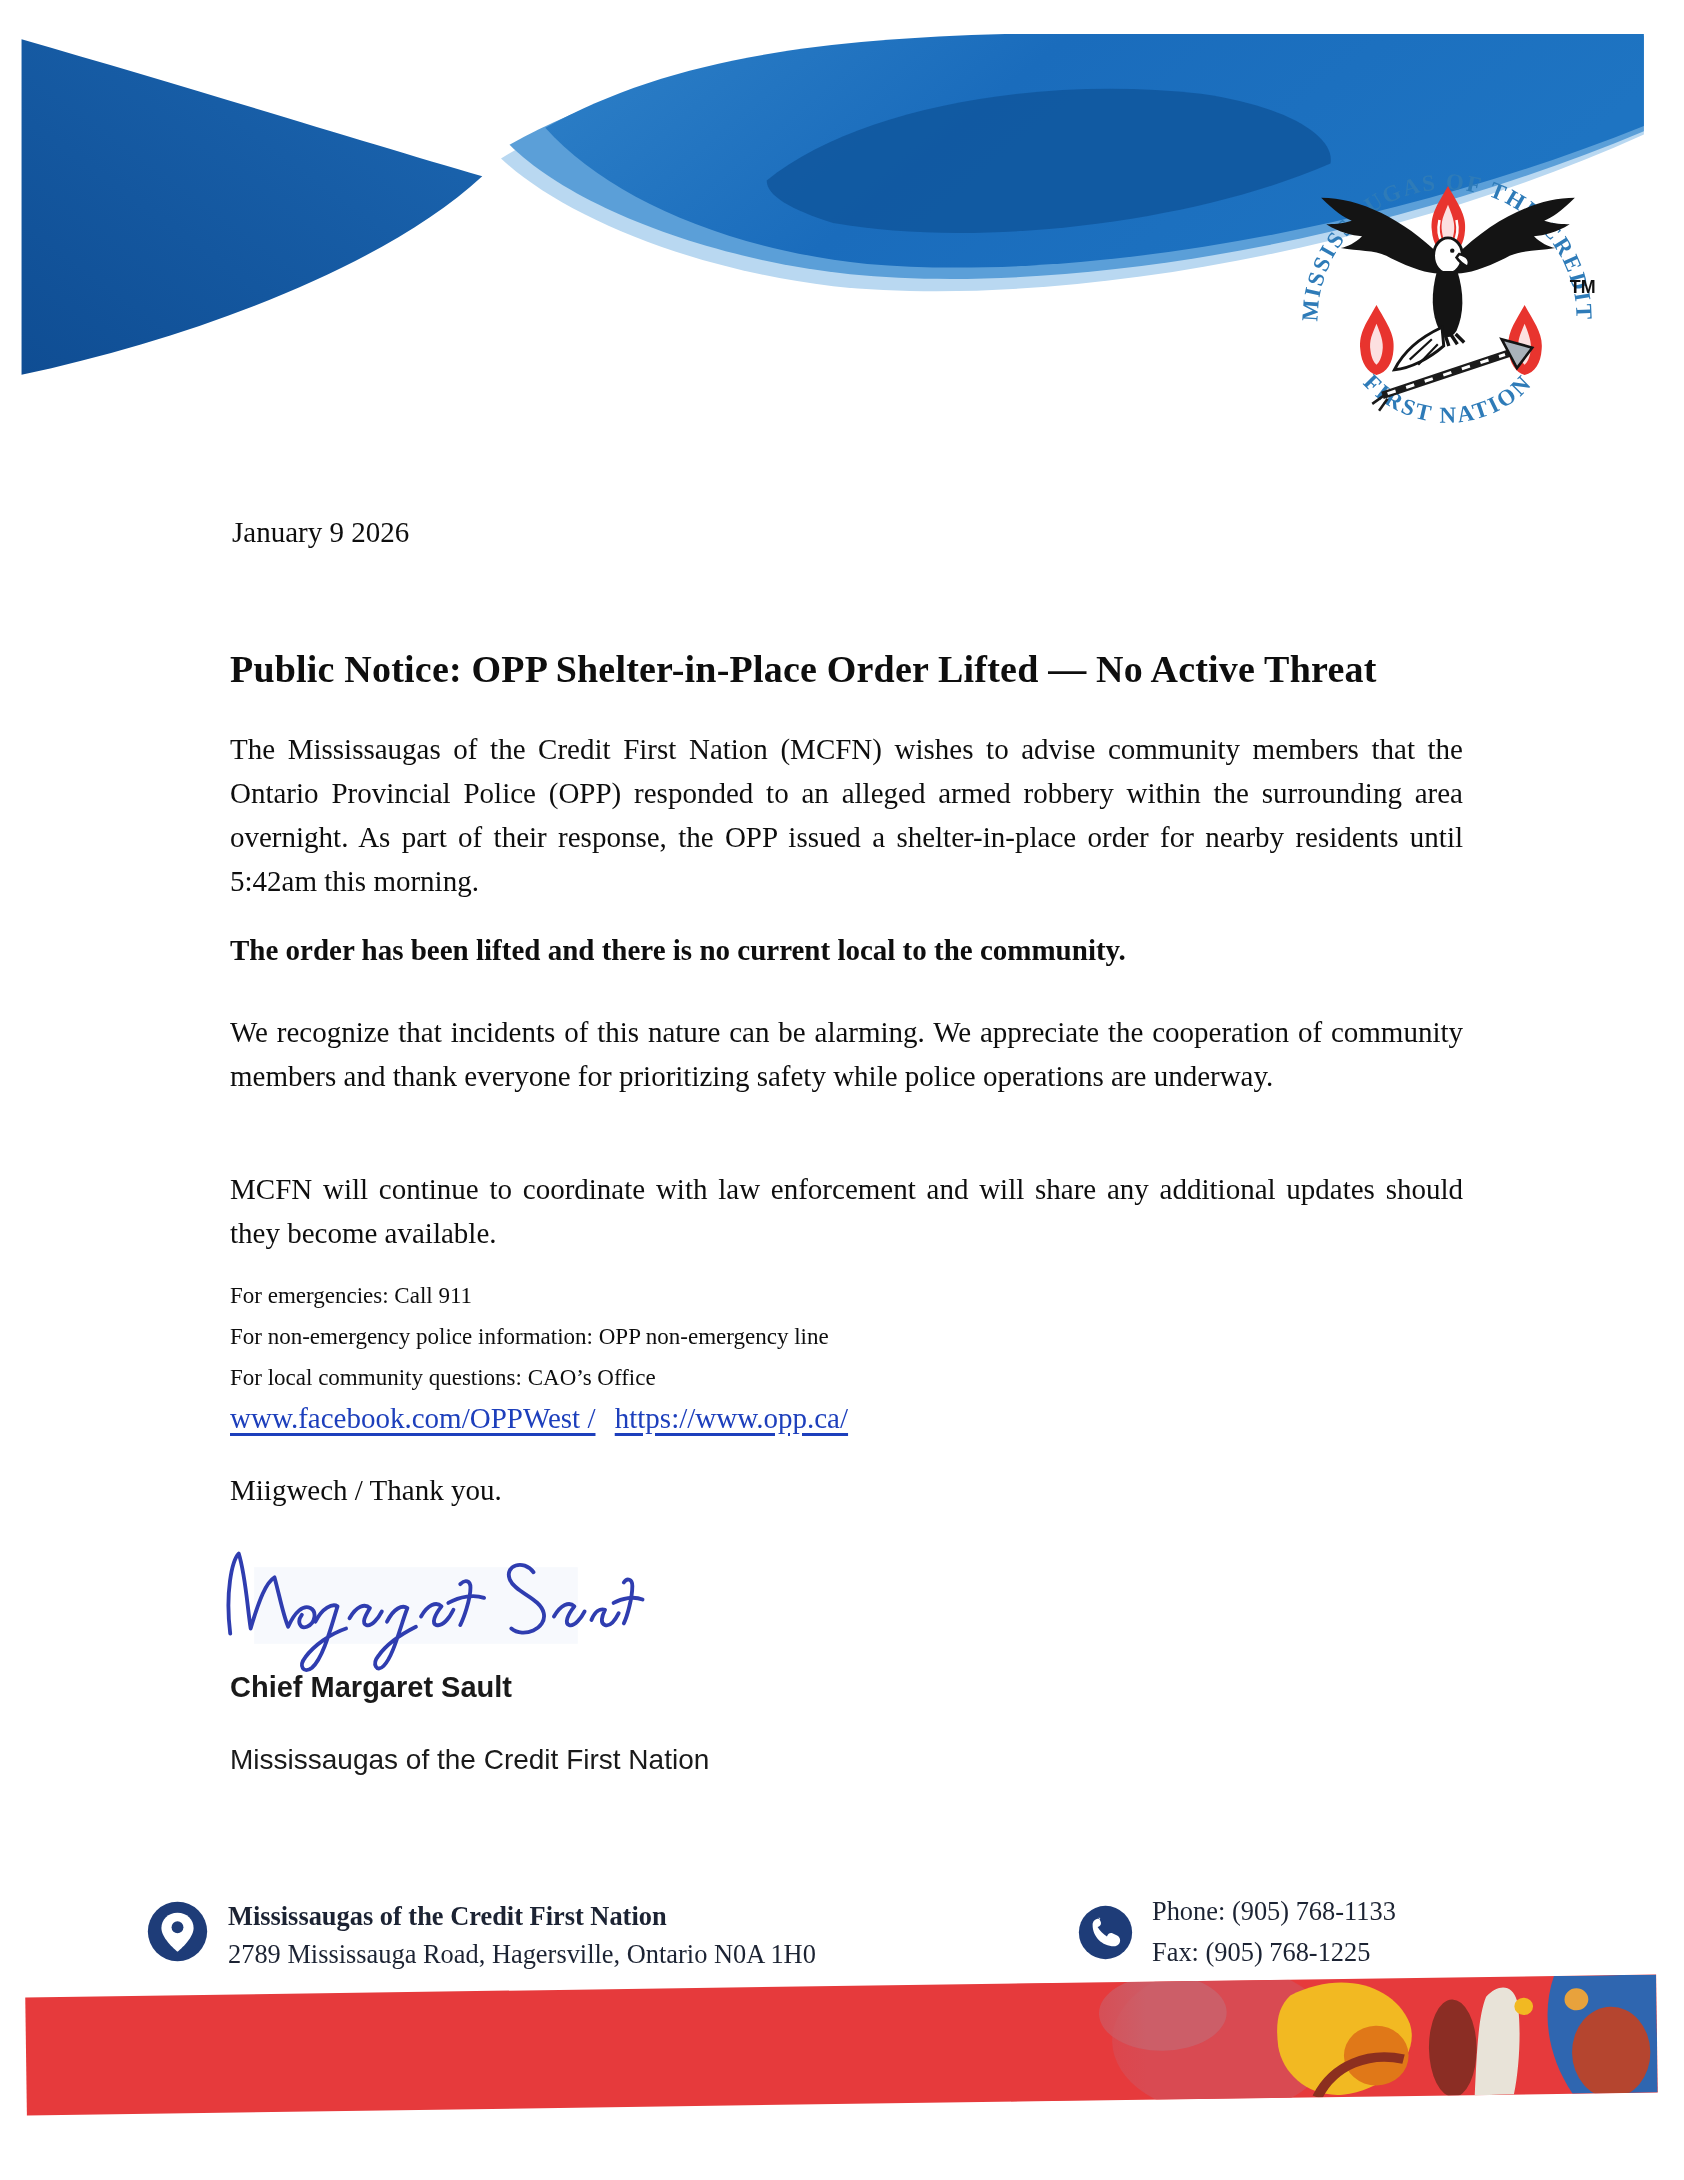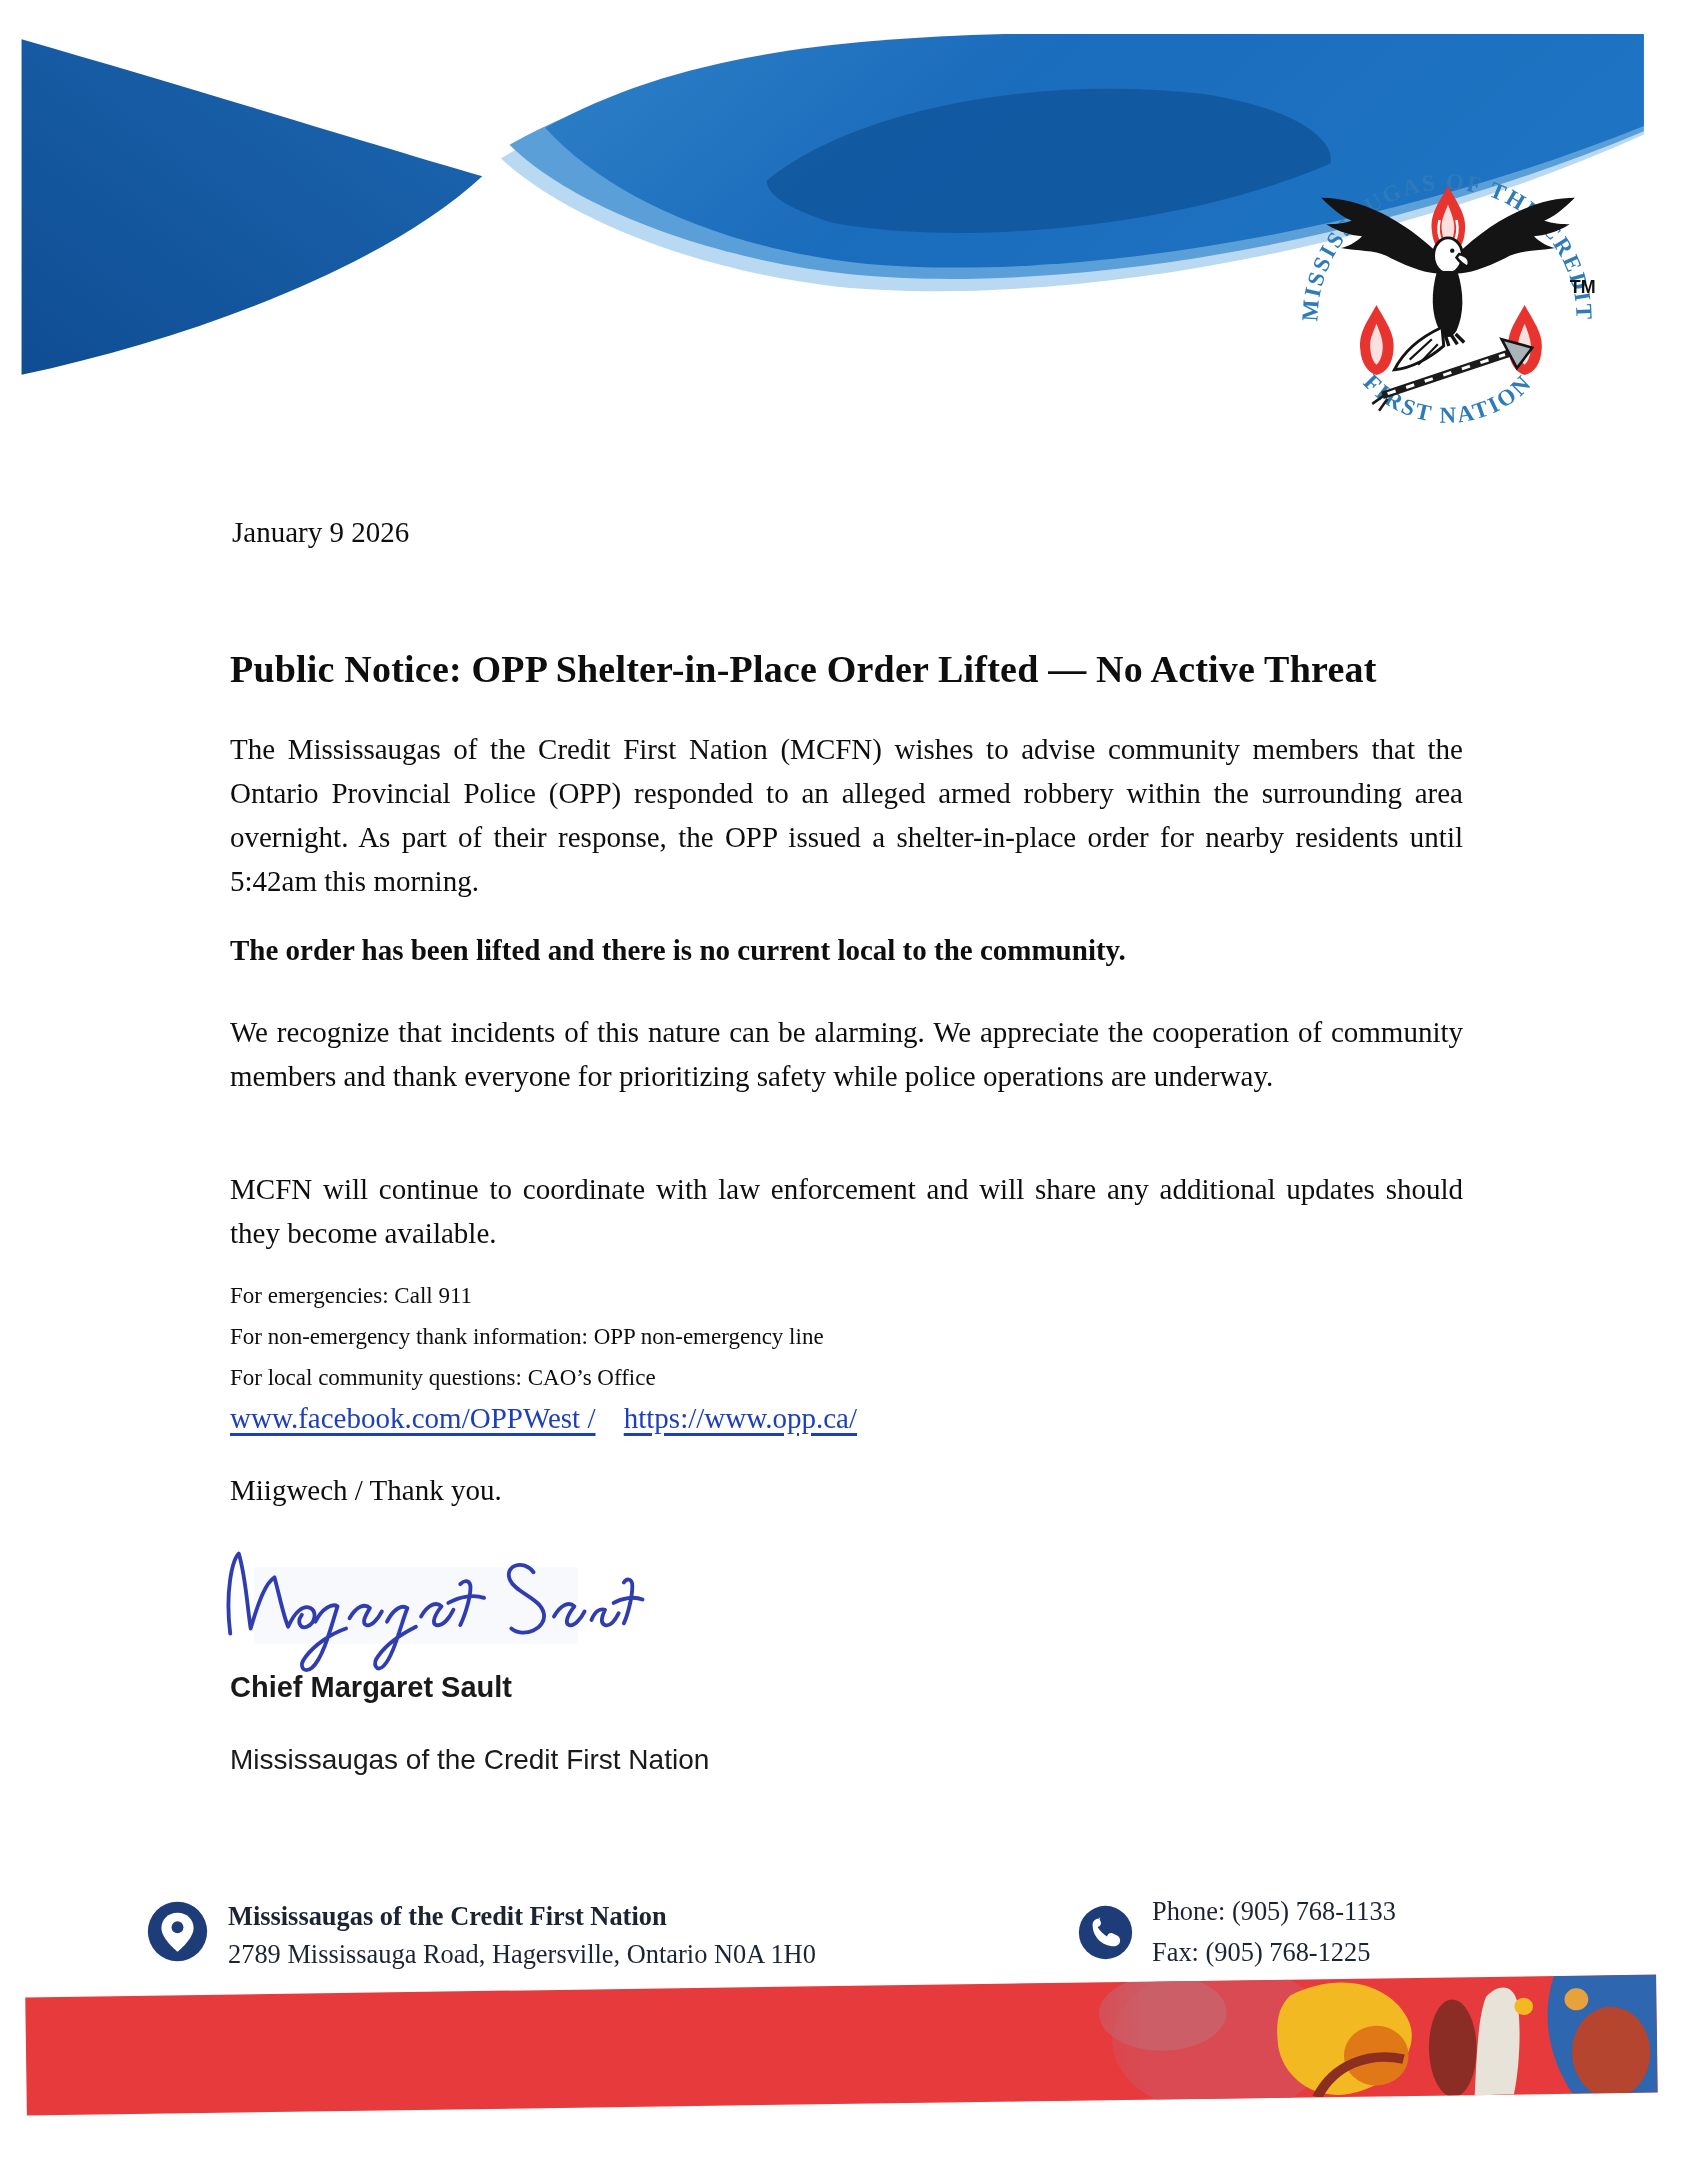--- a/index.html
+++ b/index.html
@@ -13,21 +13,21 @@
   .date{left:232px;top:516px;font-size:29px;}
   .title{left:230px;top:647px;font-size:38px;font-weight:bold;letter-spacing:0.2px;}
   .para{left:230px;width:1233px;font-size:29px;line-height:44px;text-align:justify;}
   .p1{top:727px;}
   .boldline{left:230px;top:934px;font-size:29px;font-weight:bold;}
   .p2{top:1010px;}
   .p3{top:1167px;}
   .infoblock{left:230px;top:1275px;font-size:23px;line-height:41px;}
   .linkline{left:230px;top:1402px;font-size:29px;}
   .linkline a{color:#1d3fbc;text-underline-offset:5.1px;text-decoration-thickness:2.6px;text-align:right;}
-  .linkline a + a{margin-left:21px;}
+  .linkline a + a{margin-left:12px;}
   .thanks{left:230px;top:1474px;font-size:29px;}
   .sig{left:220px;top:1533px;}
   .chief{left:230px;top:1671px;font-size:29px;font-weight:bold;font-family:"Liberation Sans",sans-serif;color:#1a1a1a;}
   .orgline{left:230px;top:1744px;font-size:28px;font-family:"Liberation Sans",sans-serif;color:#1a1a1a;}
   
   .f-org{left:228px;top:1901px;font-size:26.4px;font-weight:bold;color:#1c2333;}
   .f-addr{left:228px;top:1939px;font-size:26.4px;color:#1c2333;}
   .f-phone{left:1152px;top:1896px;font-size:26.4px;color:#1c2333;}
   .f-fax{left:1152px;top:1937px;font-size:26.4px;color:#1c2333;}
   .pin{left:147px;top:1901px;}
@@ -121,21 +121,21 @@
   <div class="abs para p1">The Mississaugas of the Credit First Nation (MCFN) wishes to advise community members that the Ontario Provincial Police (OPP) responded to an alleged armed robbery within the surrounding area overnight. As part of their response, the OPP issued a shelter-in-place order for nearby residents until 5:42am this morning.</div>
 
   <div class="abs boldline">The order has been lifted and there is no current local to the community.</div>
 
   <div class="abs para p2">We recognize that incidents of this nature can be alarming. We appreciate the cooperation of community members and thank everyone for prioritizing safety while police operations are underway.</div>
 
   <div class="abs para p3">MCFN will continue to coordinate with law enforcement and will share any additional updates should they become available.</div>
 
   <div class="abs infoblock">
     <div>For emergencies: Call 911</div>
-    <div>For non-emergency thank information: OPP non-emergency line</div>
+    <div>For non-emergency police information: OPP non-emergency line</div>
     <div>For local community questions: CAO’s Office</div>
   </div>
 
   <div class="abs linkline">
     <a href="#">www.facebook.com/OPPWest /</a>
     <a href="#">https://www.opp.ca/</a>
   </div>
 
   <div class="abs thanks">Miigwech / Thank you.</div>
 

